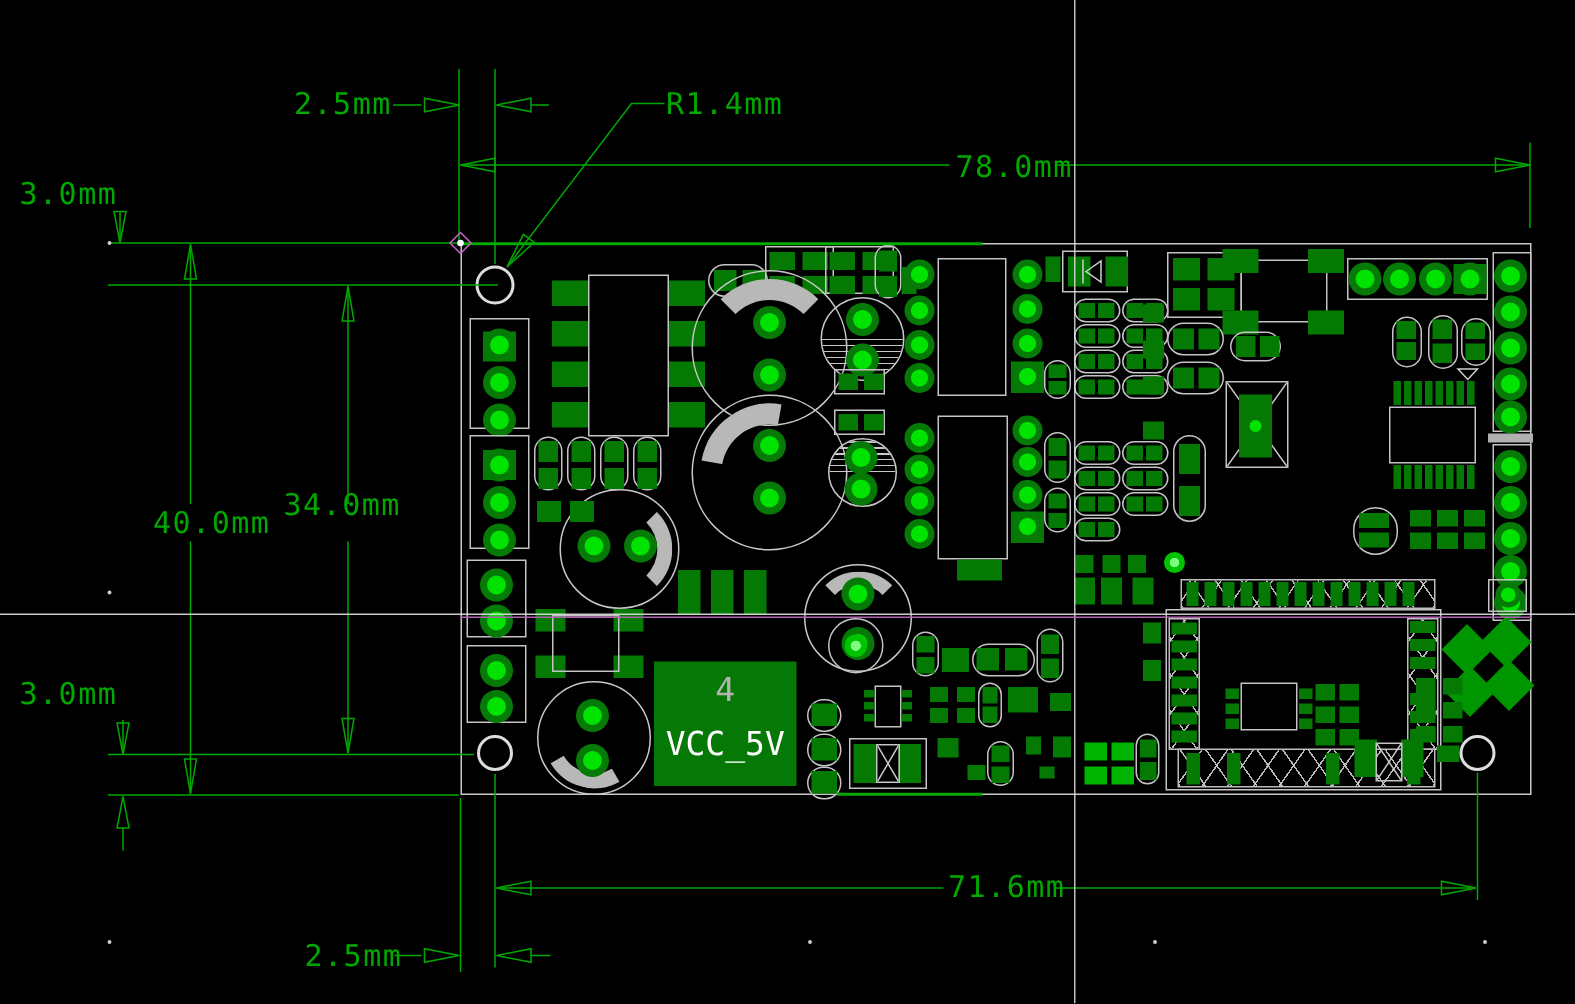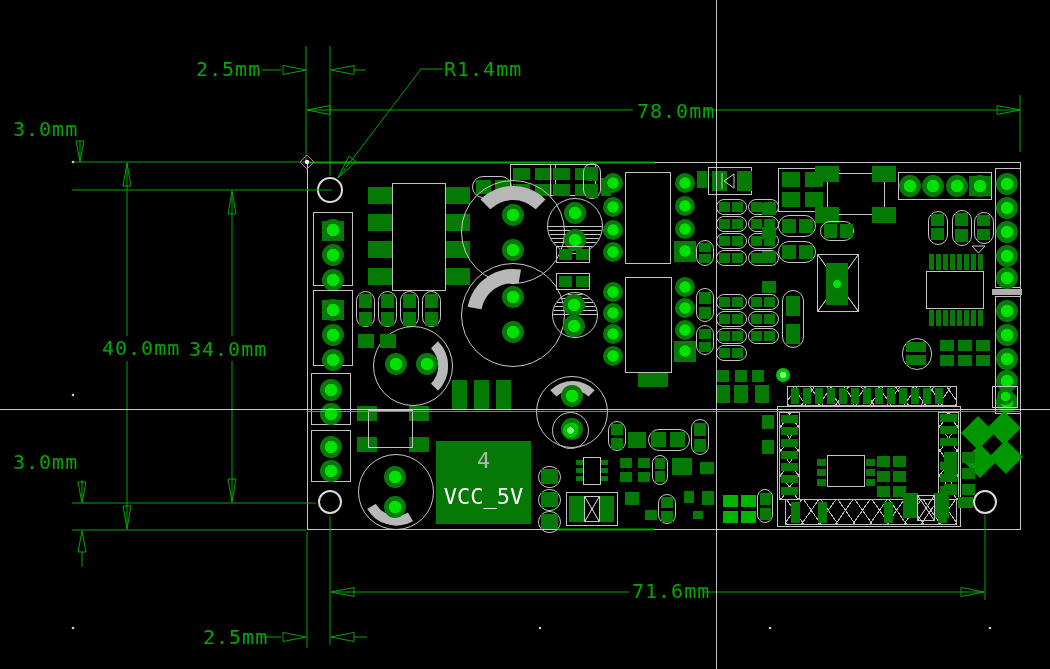--- a/index.html
+++ b/index.html
@@ -508,21 +508,21 @@
       <circle cx="770" cy="628" r="1.3"></circle>
         <circle cx="990" cy="628" r="1.3"></circle>
     </g>
   </svg>
 
   <div class="dim" style="left:196px;top:60px">2.5mm</div>
   <div class="dim" style="left:444px;top:60px">R1.4mm</div>
   <div class="dim" style="left:637px;top:102px">78.0mm</div>
   <div class="dim" style="left:13px;top:120px">3.0mm</div>
   <div class="dim" style="left:102px;top:339px">40.0mm</div>
-  <div class="dim" style="left:189px;top:340px">34.0mm</div>
+  <div class="dim" style="left:189px;top:327px">34.0mm</div>
   <div class="dim" style="left:13px;top:453px">3.0mm</div>
   <div class="dim" style="left:632px;top:582px">71.6mm</div>
   <div class="dim" style="left:203px;top:628px">2.5mm</div>
 
   <div class="vcctxt" id="vcc-des">4</div>
   <div class="vcctxt" id="vcc-net">VCC_5V</div>
 
 </div>
 
 </body></html>

